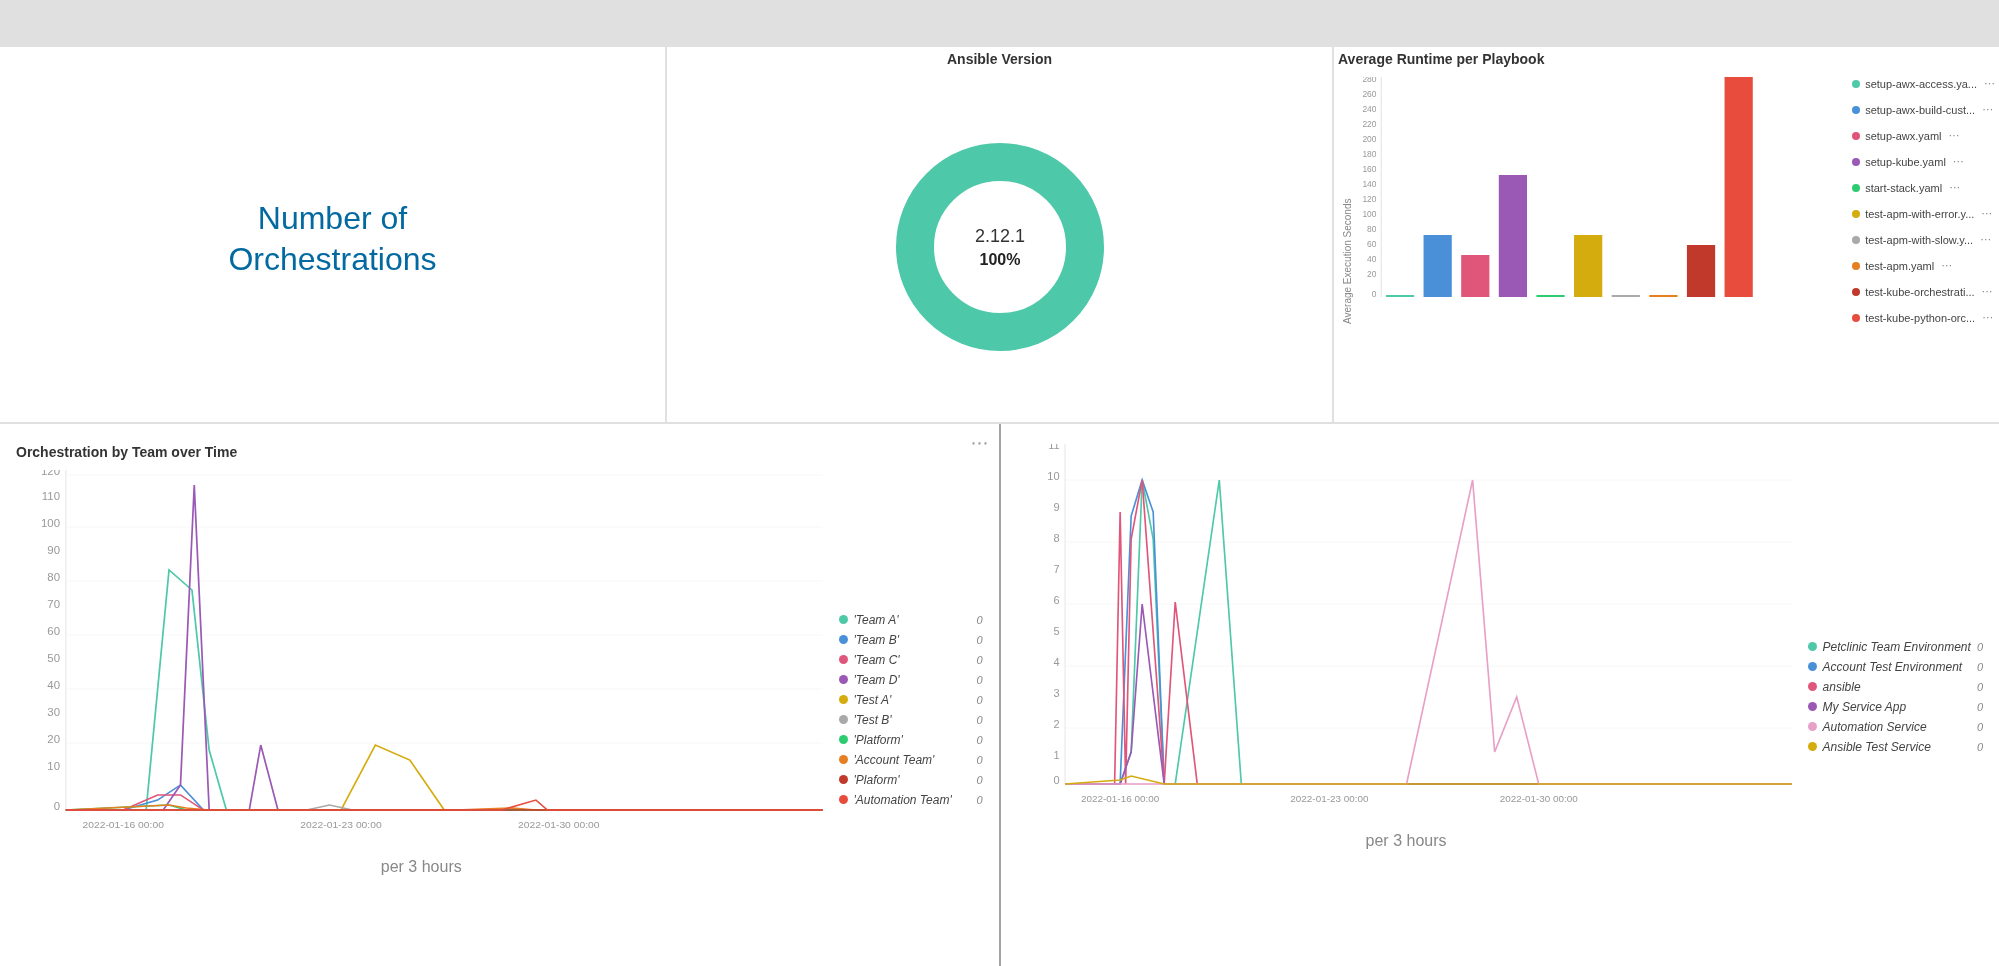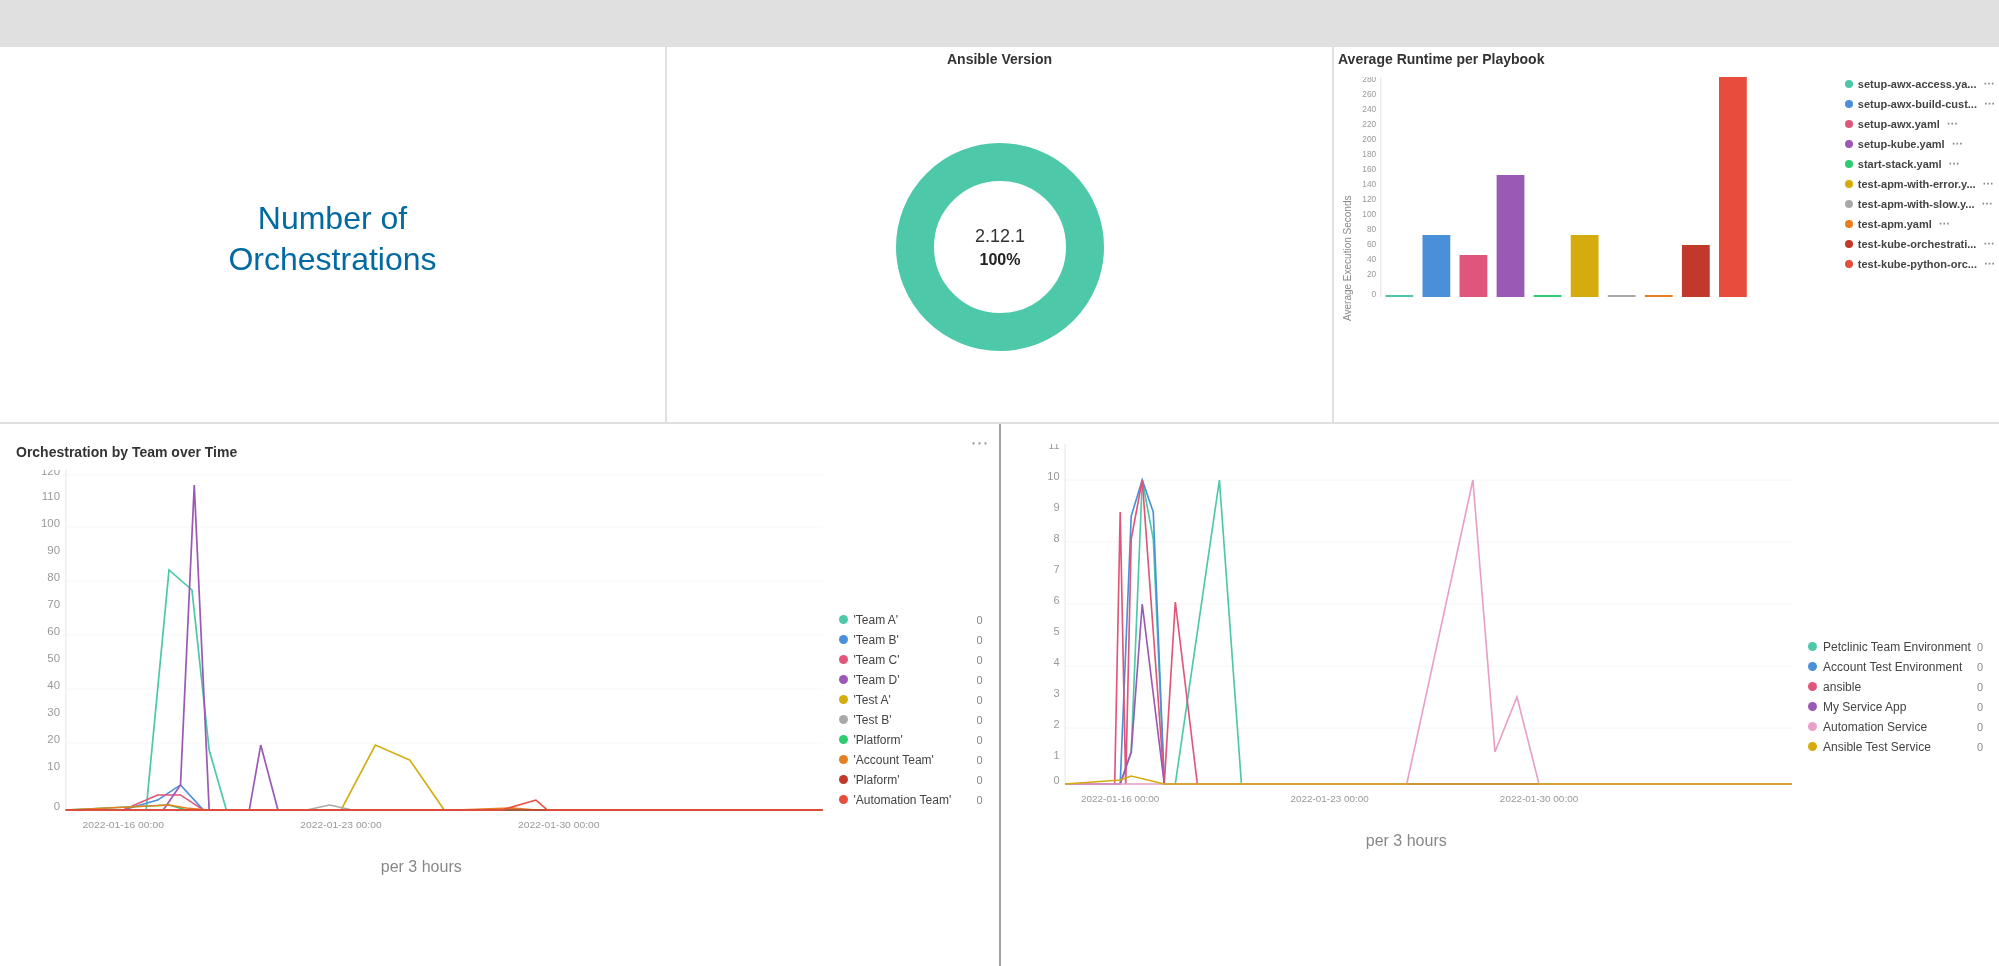--- a/index.html
+++ b/index.html
@@ -78,22 +78,21 @@
     .chart-inner {
       flex: 1;
       position: relative;
       overflow: hidden;
     }
     .legend {
       display: flex;
       flex-direction: column;
       justify-content: flex-start;
       padding: 0 0 0 10px;
-      gap: 7px;
-      font-weight: bold;
+      gap: 13px;
     }
     .legend-item {
       display: flex;
       align-items: center;
       gap: 5px;
       font-size: 11px;
       color: #444;
       white-space: nowrap;
     }
     .legend-dot {
@@ -123,20 +122,21 @@
       flex: 1;
       position: relative;
     }
     .bottom-legend {
       display: flex;
       flex-direction: column;
       padding: 0 0 0 16px;
       gap: 6px;
       min-width: 160px;
       justify-content: center;
+      font-style: italic;
     }
     .bottom-legend-item {
       display: flex;
       align-items: center;
       gap: 6px;
       font-size: 12px;
       color: #444;
     }
     .bottom-legend-dot {
       width: 9px;

